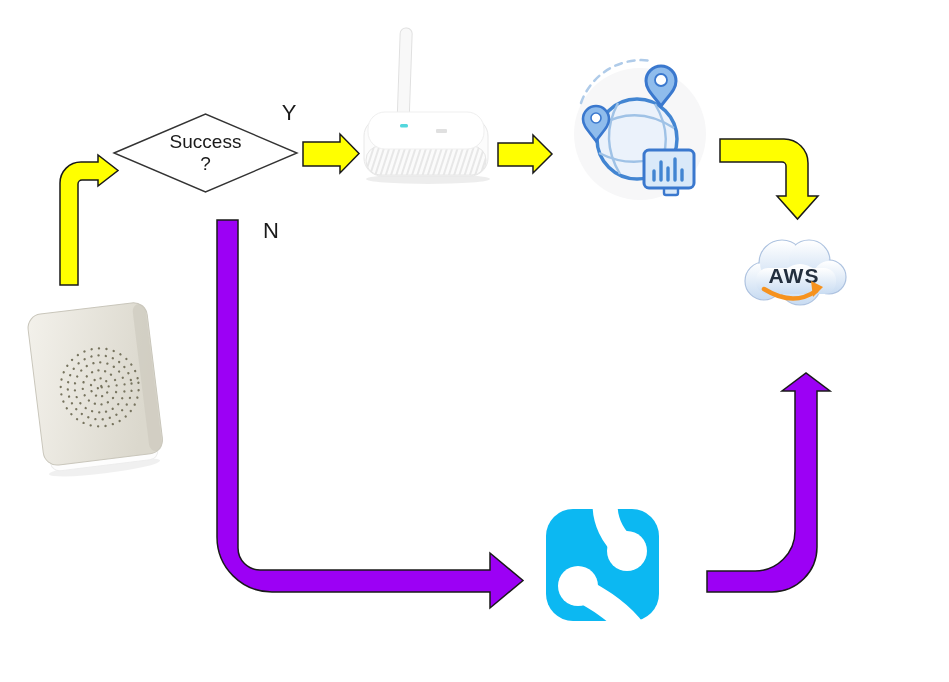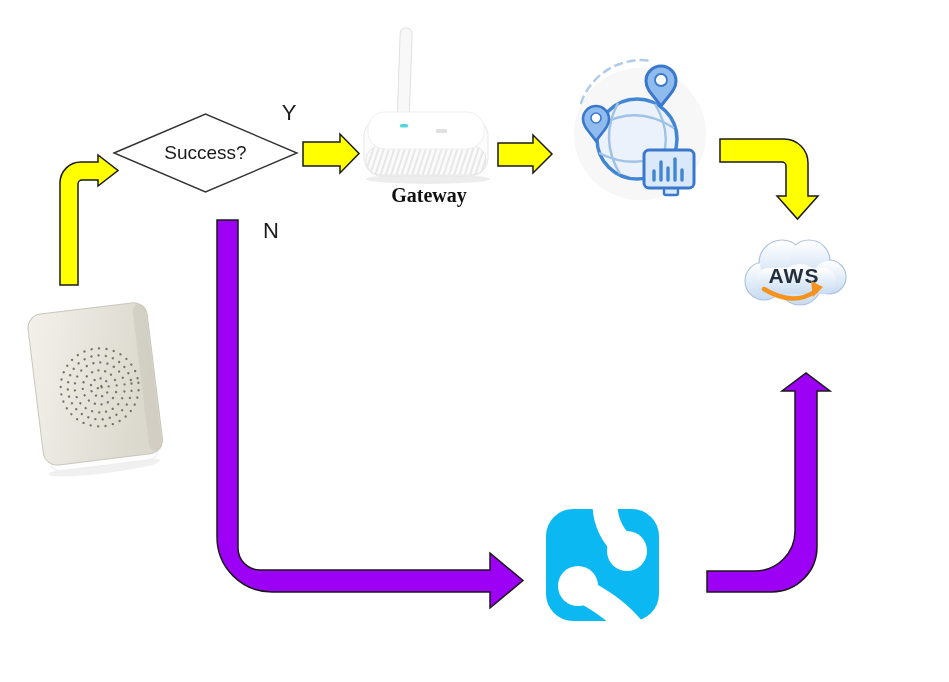--- a/index.html
+++ b/index.html
@@ -4,21 +4,21 @@
 <style>
   html,body{margin:0;padding:0;background:#fff;}
   #stage{position:relative;width:949px;height:682px;background:#fff;overflow:hidden;
          font-family:"Liberation Sans",sans-serif;}
   #shapes{position:absolute;left:0;top:0;}
   .caption{position:absolute;font-family:"Liberation Serif",serif;font-weight:700;
            color:#101010;text-align:center;font-size:20px;line-height:23px;}
   .branch{position:absolute;font-family:"Liberation Sans",sans-serif;font-size:22px;
           color:#1a1a1a;text-align:center;}
   .decision-text{position:absolute;left:114px;top:114px;width:183px;height:78px;
-          display:flex;align-items:center;justify-content:center;
+          display:flex;flex-direction:column;align-items:center;justify-content:center;
           font-size:19px;line-height:22px;color:#1a1a1a;}
 </style>
 </head>
 <body>
 
 <div id="stage">
 
   <svg id="shapes" width="949" height="682" viewBox="0 0 949 682">
     <defs>
       <linearGradient id="cloudGrad" x1="0" y1="0" x2="0" y2="1">
@@ -133,19 +133,18 @@
 
   <div class="decision-text">
     <span>Success</span>
     <span>?</span>
   </div>
 
   <div class="branch" style="left:273px;top:100px;width:32px;">Y</div>
   <div class="branch" style="left:255px;top:218px;width:32px;">N</div>
 
   <div class="caption" style="left:354px;top:184px;width:150px;">
-    <div>Gateway</div>
   </div>
 
 
 
 
 </div>
 
 </body></html>

